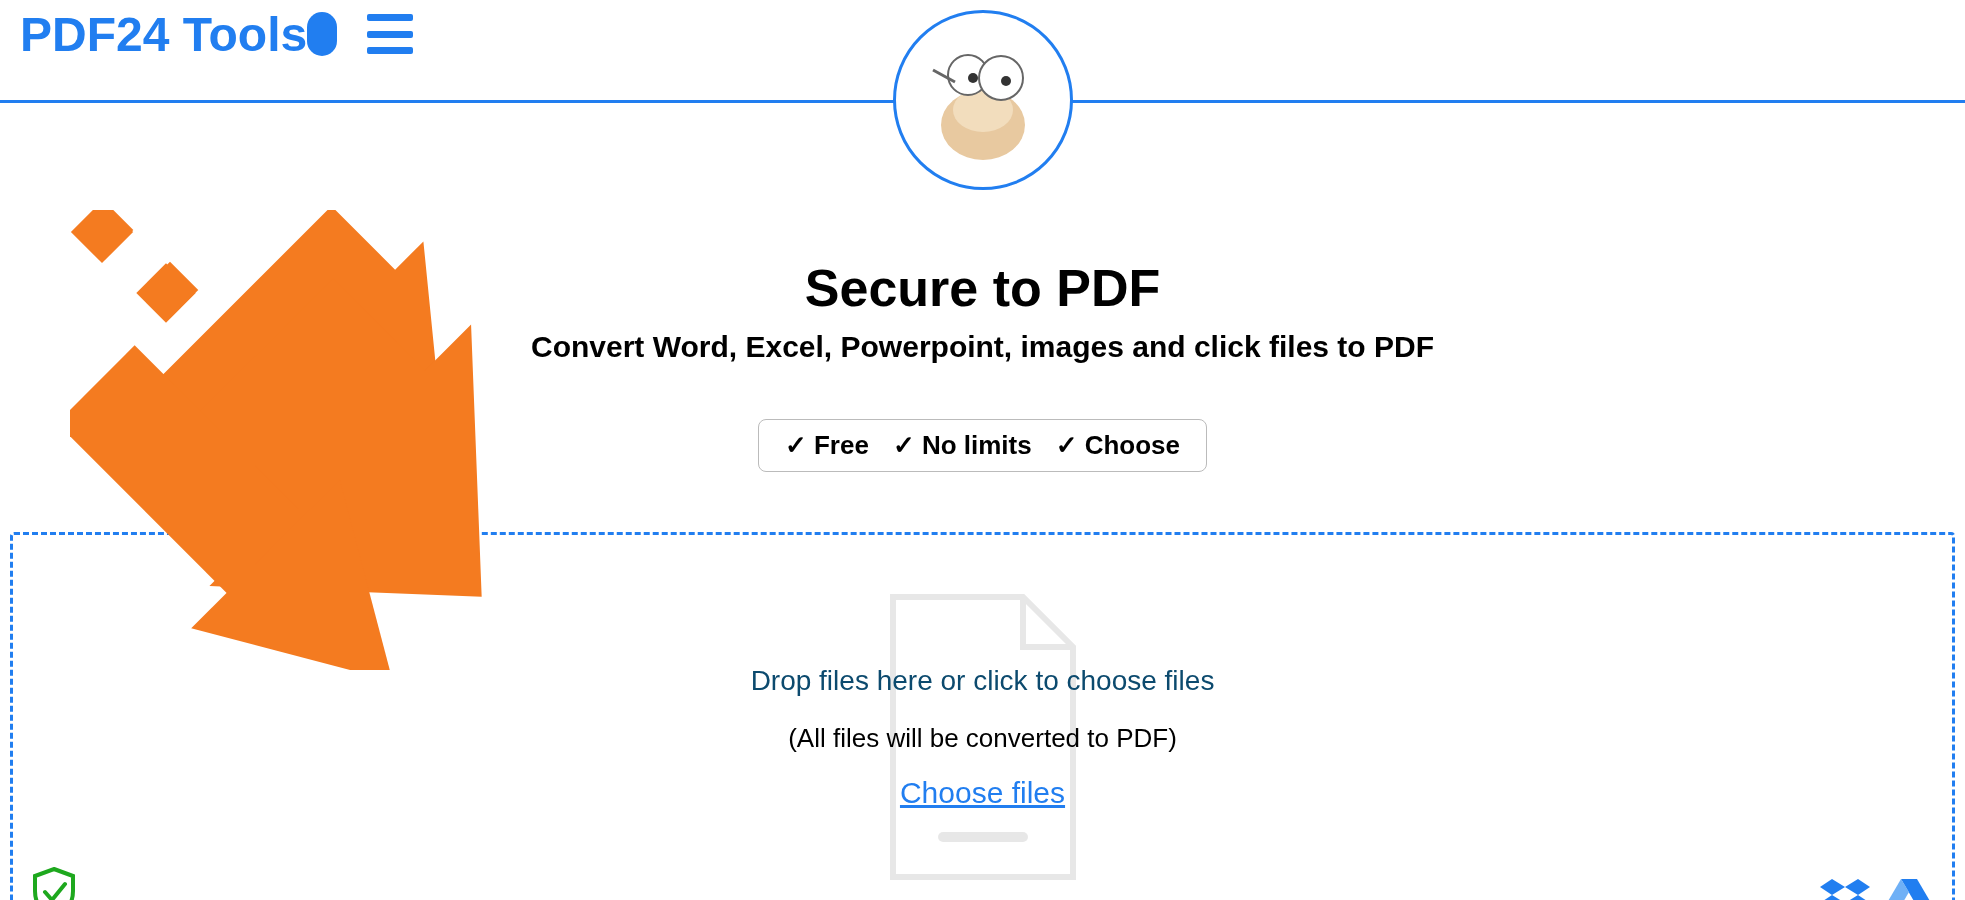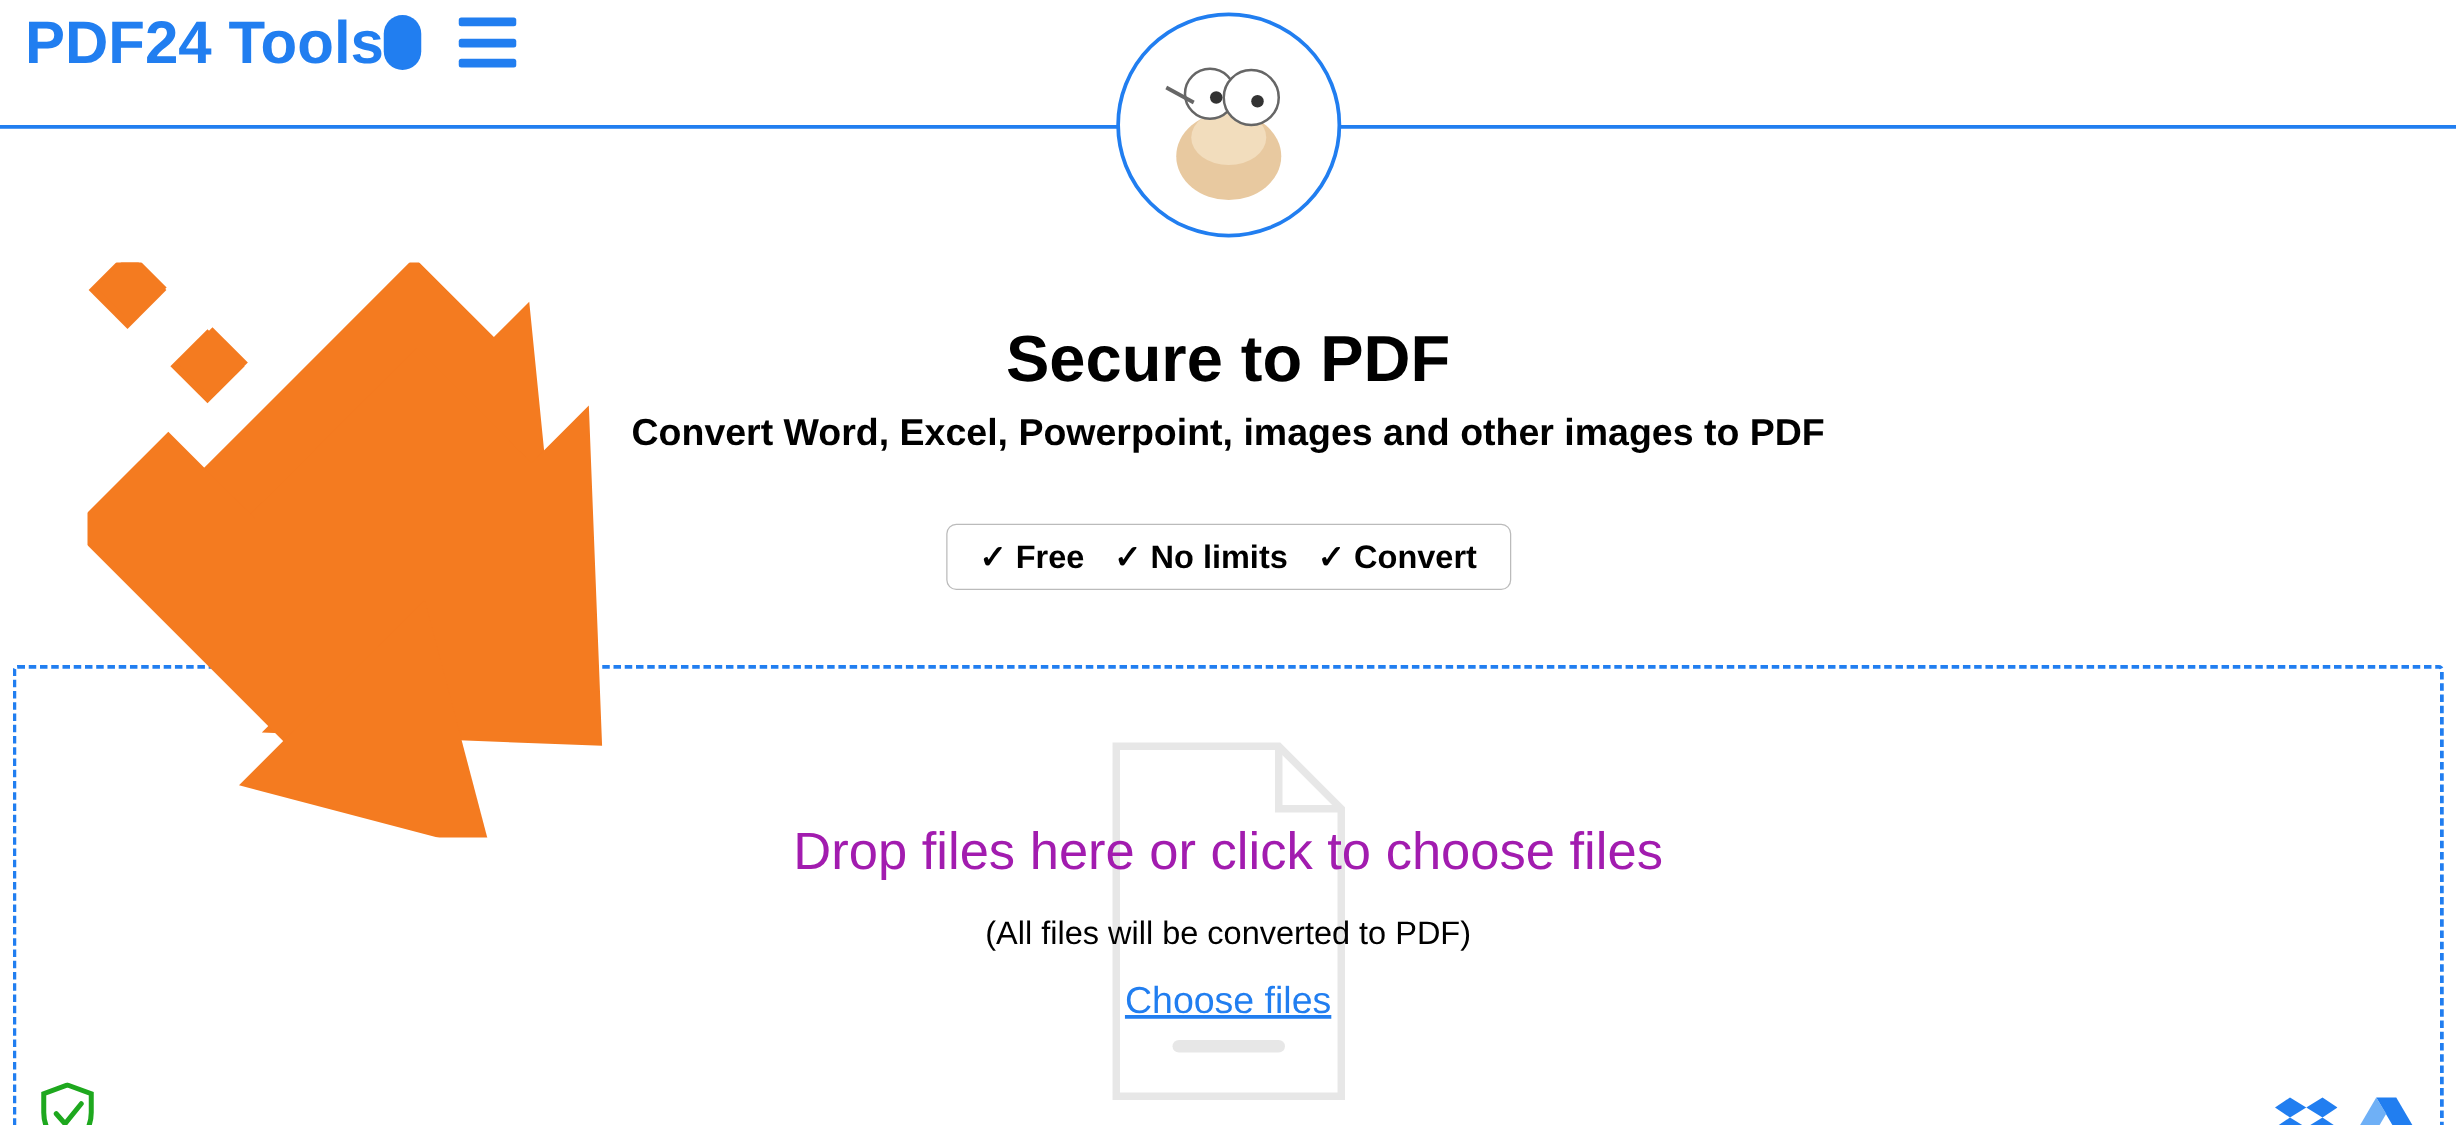--- a/index.html
+++ b/index.html
@@ -111,22 +111,22 @@
   flex-direction: column;
   align-items: center;
   justify-content: center;
   cursor: pointer;
 }
 .file-bg {
   position: absolute;
   opacity: 0.09;
 }
 .drop-title {
-  font-size: 42px;
-  color: #a21caf;
+  font-size: 28px;
+  color: #0c4a6e;
   z-index: 1;
 }
 .drop-sub {
   font-size: 26px;
   color: #000;
   margin-top: 26px;
   z-index: 1;
 }
 .choose-link {
   font-size: 30px;
@@ -180,25 +180,25 @@
     <circle cx="55" cy="45" r="20" fill="#fff" stroke="#666" stroke-width="2"></circle>
     <circle cx="88" cy="48" r="22" fill="#fff" stroke="#666" stroke-width="2"></circle>
     <circle cx="60" cy="48" r="5" fill="#333"></circle>
     <circle cx="93" cy="51" r="5" fill="#333"></circle>
     <line x1="20" y1="40" x2="42" y2="52" stroke="#666" stroke-width="3"></line>
   </svg>
 </div>
 
 <div class="main">
   <div class="title">Secure to PDF</div>
-  <div class="subtitle">Convert Word, Excel, Powerpoint, images and other images to PDF</div>
+  <div class="subtitle">Convert Word, Excel, Powerpoint, images and click files to PDF</div>
   <div class="badges">
     <span>✓ Free</span>
     <span>✓ No limits</span>
-    <span>✓ Convert</span>
+    <span>✓ Choose</span>
   </div>
 
   <div class="dropzone">
     <svg class="file-bg" width="220" height="300" viewBox="0 0 220 300">
       <path d="M20 10 L150 10 L200 60 L200 290 L20 290 Z" fill="none" stroke="#000" stroke-width="6"></path>
       <path d="M150 10 L150 60 L200 60" fill="none" stroke="#000" stroke-width="6"></path>
       <line x1="70" y1="250" x2="150" y2="250" stroke="#000" stroke-width="10" stroke-linecap="round"></line>
     </svg>
     <div class="drop-title">Drop files here or click to choose files</div>
     <div class="drop-sub">(All files will be converted to PDF)</div>

